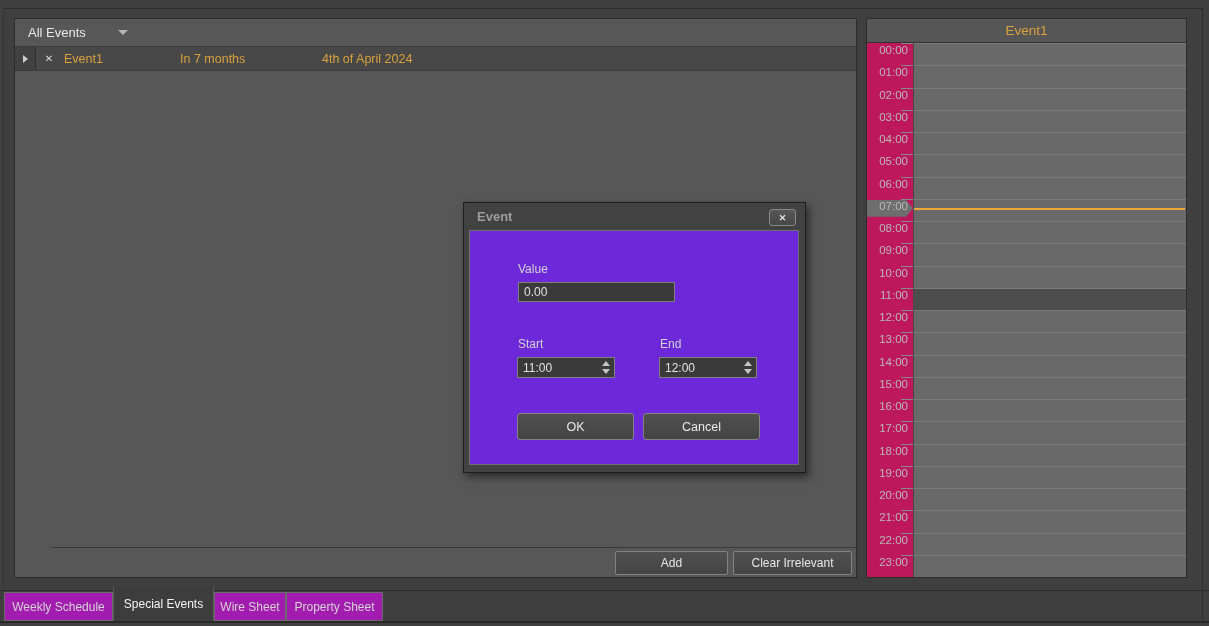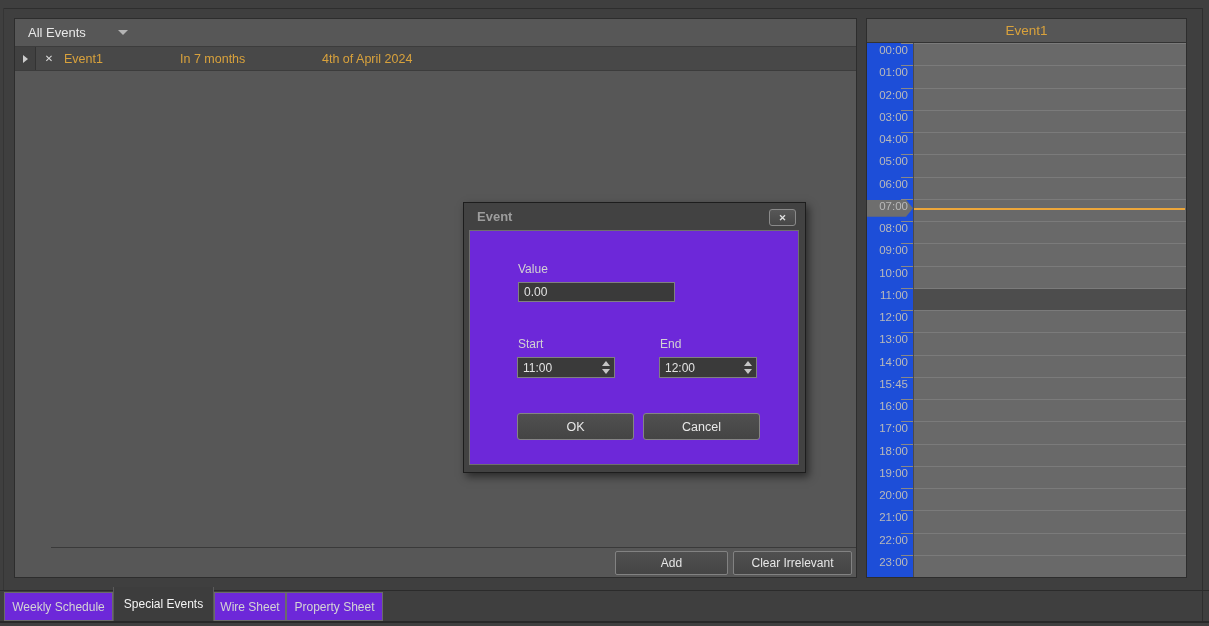--- a/index.html
+++ b/index.html
@@ -37,21 +37,21 @@
     justify-content:center;cursor:default;}
   .btn-add{width:113px;} .btn-clear{width:119px;}
 
   
   .right-panel{position:absolute;left:866px;top:18px;width:321px;height:560px;
     background:#565656;border:1px solid #2d2d2d;display:flex;flex-direction:column;}
   .day-head{height:24px;border-bottom:1px solid #333;display:flex;align-items:center;
     justify-content:center;color:var(--accent-orange,#d9a23c);font-size:13.5px;}
   .day-grid{flex:1;display:flex;flex-direction:column;}
   .hour-row{flex:1;display:flex;position:relative;}
-  .hour-label{position:relative;width:47px;background:#1d4ed8;border-right:1px solid #4a4a4a;
+  .hour-label{position:relative;width:47px;background:#be185d;border-right:1px solid #4a4a4a;
     color:#b9b9b9;font-size:11.5px;text-align:right;padding:1px 5px 0 0;}
   .hour-label::after{content:'';position:absolute;top:0;right:0;width:12px;height:1px;background:#888;}
   .hour-label span{position:relative;z-index:2;}
   .hour-label.flag::before{content:'';position:absolute;left:0;top:1px;height:17px;right:0;
     background:#6e6e6e;clip-path:polygon(0 0,calc(100% - 7px) 0,100% 50%,calc(100% - 7px) 100%,0 100%);
     z-index:1;}
   .hour-cell{flex:1;background:#696969;border-top:1px solid #7b7b7b;position:relative;}
   .hour-cell.hl{background:var(--highlight-row,#4d4d4d);}
   .marker-line{position:absolute;left:0;right:1px;top:8px;height:2px;
     background:var(--marker-line,#eca63a);z-index:3;}
@@ -82,21 +82,21 @@
   .sp-dn{width:0;height:0;border-left:4px solid transparent;border-right:4px solid transparent;
     border-top:5px solid #c6c6c6;}
   .dlg-btn{position:absolute;top:182px;width:117px;height:27px;border-radius:3px;
     background:linear-gradient(#505050,#444);border:1px solid #848484;color:#e8e8e8;font-size:12.5px;}
   .btn-ok{left:47px;} .btn-cancel{left:173px;}
 
   
   .tabline{position:absolute;left:0;right:0;top:590px;height:1px;background:#2b2b2b;z-index:1;}
   .bottom-strip{position:absolute;left:0;right:0;top:621px;height:2px;background:#282828;z-index:1;}
   .tab{position:absolute;display:flex;align-items:center;justify-content:center;
-    font-size:12px;color:#d4d4d4;background:#6d28d9;border:1px solid #6b6b6b;
+    font-size:12px;color:#d4d4d4;background:#a21caf;border:1px solid #6b6b6b;
     top:592px;height:29px;z-index:2;cursor:default;}
   .tab.active{top:587px;height:34px;background:#3d3d3d;border:none;border-left:1px solid #5a5a5a;
     border-right:1px solid #5a5a5a;color:#f4f4f4;z-index:3;}
   .tab.t0{left:4px;width:109px;}
   .tab.t1{left:113px;width:101px;}
   .tab.t2{left:214px;width:72px;}
   .tab.t3{left:286px;width:97px;}
 </style>
 </head>
 <body>
@@ -188,21 +188,21 @@
         </div>
         <div class="hour-row">
           <div class="hour-label"><span>13:00</span></div>
           <div class="hour-cell"></div>
         </div>
         <div class="hour-row">
           <div class="hour-label"><span>14:00</span></div>
           <div class="hour-cell"></div>
         </div>
         <div class="hour-row">
-          <div class="hour-label"><span>15:45</span></div>
+          <div class="hour-label"><span>15:00</span></div>
           <div class="hour-cell"></div>
         </div>
         <div class="hour-row">
           <div class="hour-label"><span>16:00</span></div>
           <div class="hour-cell"></div>
         </div>
         <div class="hour-row">
           <div class="hour-label"><span>17:00</span></div>
           <div class="hour-cell"></div>
         </div>

